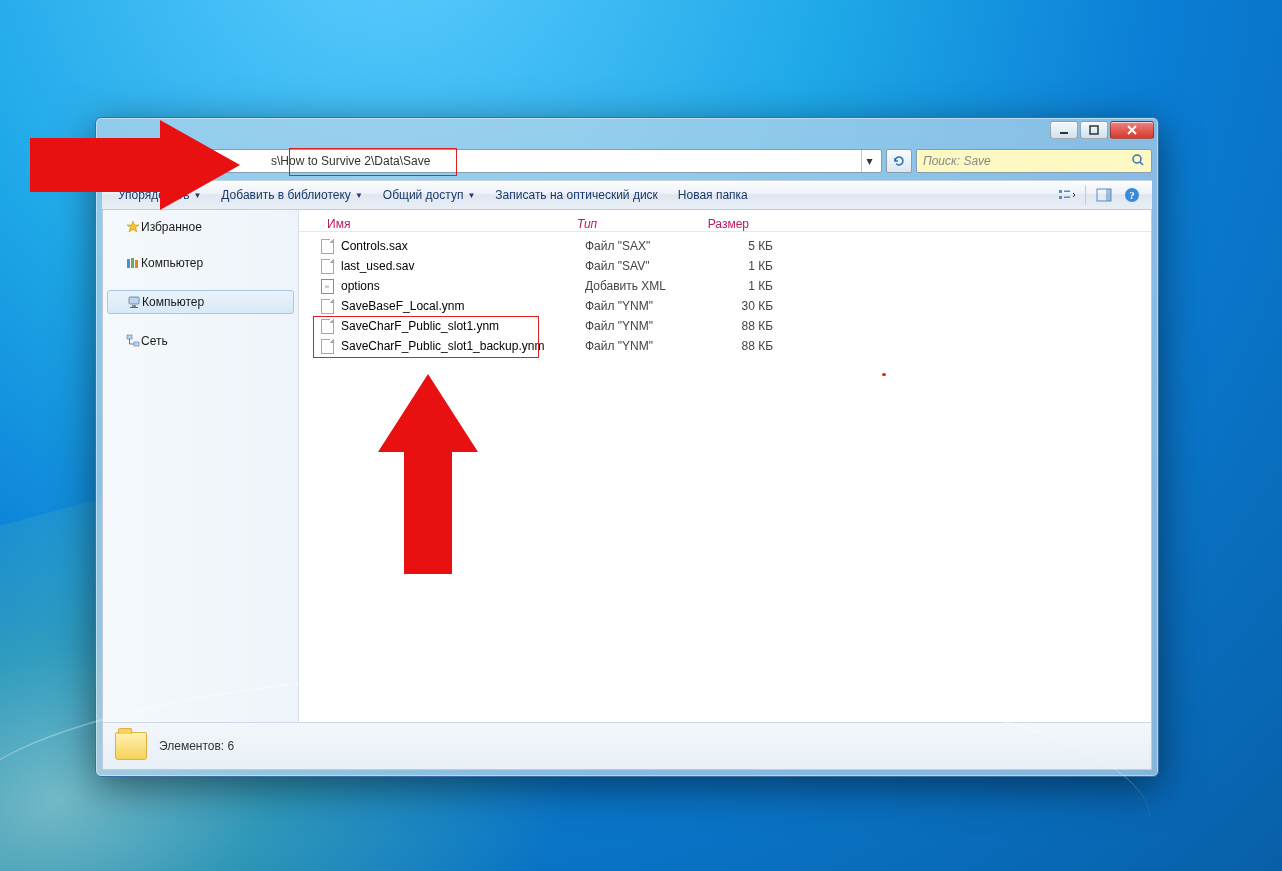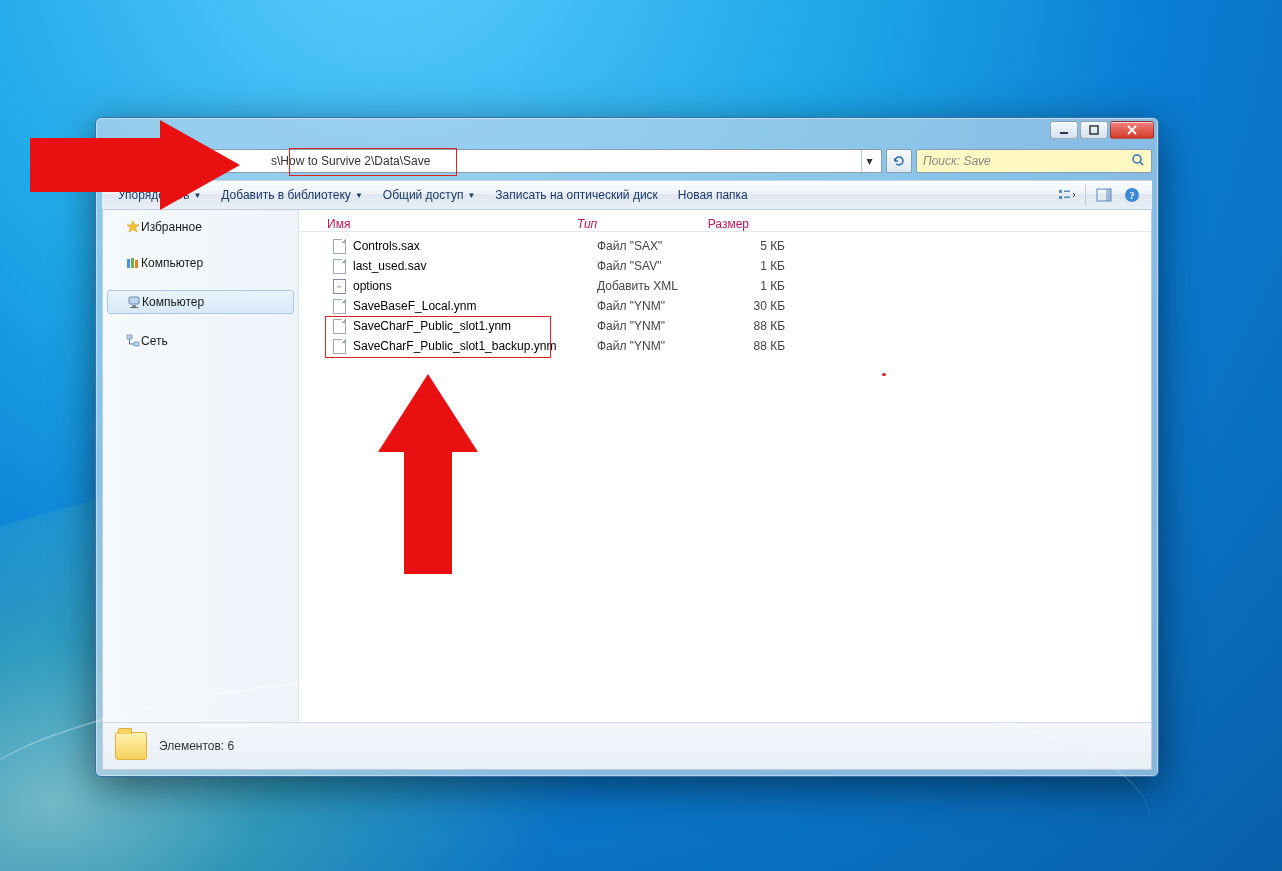--- a/index.html
+++ b/index.html
@@ -104,21 +104,21 @@
     flex:1; display:flex; flex-direction:column; position:relative;
   }
   .col-headers {
     height:22px; border-bottom:1px solid #e4e8ee; display:flex; align-items:flex-end; color:#be185d; padding-left:20px;
   }
   .col-headers .col { padding:0 8px; }
   .col-name { width:250px; }
   .col-type { width:118px;font-style:italic; }
   .col-size { width:70px; text-align:right; }
 
-  .file-list { padding:4px 0 0 20px; position:relative;margin-left:12px; }
+  .file-list { padding:4px 0 0 20px; position:relative; }
   .file-row { display:flex; align-items:center; height:20px; }
   .file-row .fi { width:16px; height:16px; margin-right:6px; display:flex; align-items:center; justify-content:center; }
   .file-row .fname { width:244px; color:#000; white-space:nowrap; overflow:hidden; text-overflow:ellipsis; }
   .file-row .ftype { width:118px; color:#444; }
   .file-row .fsize { width:70px; text-align:right; color:#444; }
   .file-highlight {
     position:absolute; left:14px; top:84px; width:226px; height:42px; border:1px solid #e02020; pointer-events:none;
   }
 
   .details-pane {

